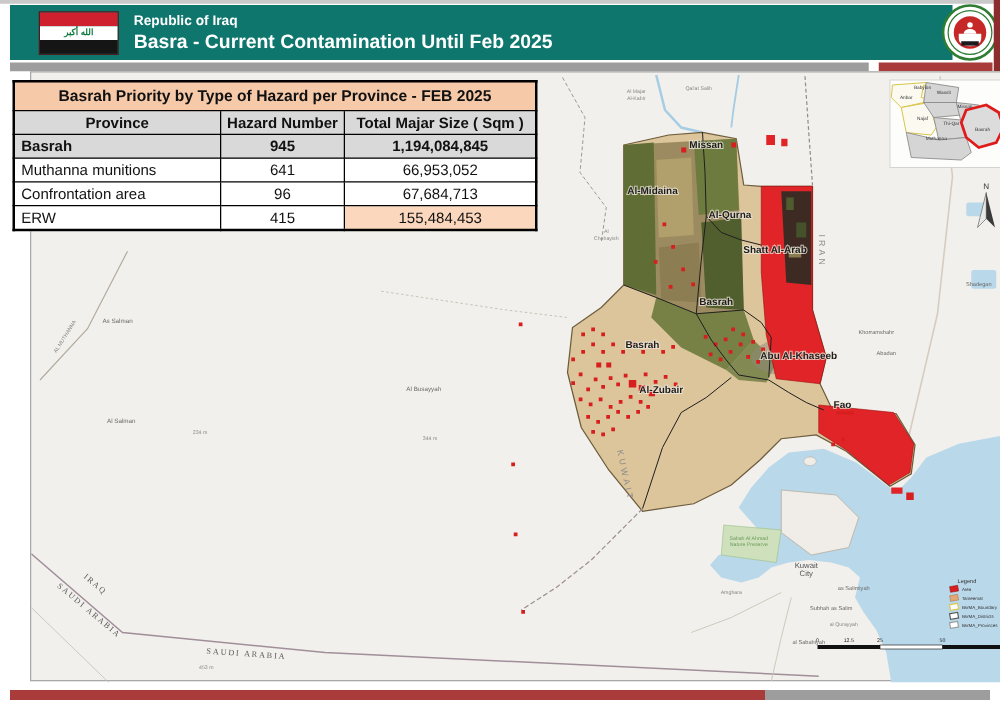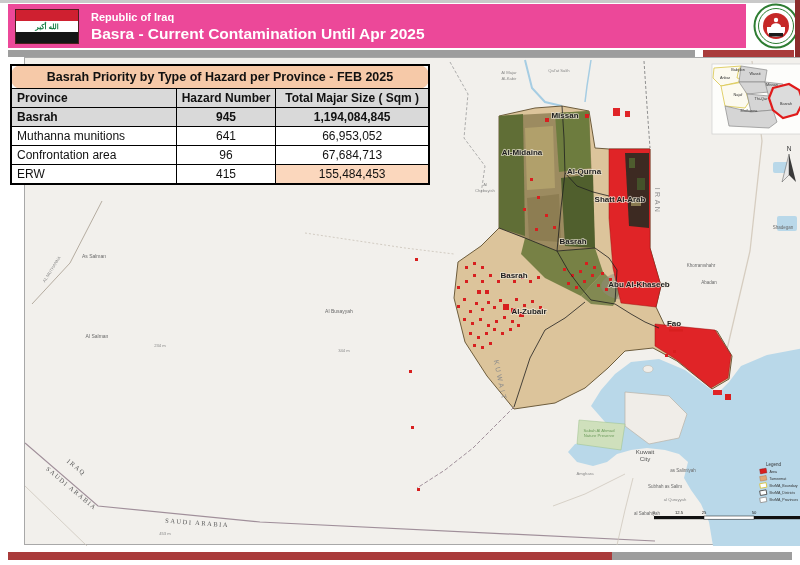--- a/index.html
+++ b/index.html
@@ -1,43 +1,43 @@
 <!DOCTYPE html>
 <html><head>
 <meta charset="utf-8">
 <style>
   html,body{margin:0;padding:0;background:#ffffff;width:800px;height:565px;overflow:hidden;
     font-family:"Liberation Sans",sans-serif;}
   #page{position:relative;width:800px;height:565px;background:#fff;}
   #topstrip{position:absolute;left:0;top:0;width:800px;height:3px;background:#c9c9c9;}
   
-  #banner{position:absolute;left:8px;top:4px;width:738px;height:44px;background:#ec4899;display:flex;align-items:center;}
+  #banner{position:absolute;left:8px;top:4px;width:738px;height:44px;background:#0f766e;display:flex;align-items:center;padding-left:16px;}
   #flag{width:62px;height:33px;margin-left:7px;border:1px solid #4d1d1d;display:flex;flex-direction:column;}
   #flag .fr{height:11px;background:#cf2030;}
   #flag .fw{height:11px;background:#ffffff;color:#0d7a3d;font-size:7px;line-height:11px;text-align:center;font-weight:bold;}
   #flag .fb{height:11px;background:#151515;}
   #banner-text{margin-left:12px;color:#fff;}
   #banner-country{font-size:11px;font-weight:bold;line-height:14px;}
   #banner-title{font-size:15.5px;font-weight:bold;line-height:19px;}
   #corner-stripe{position:absolute;right:0;top:0;width:5px;height:57px;background:#8c2c2c;}
   #subbar-gray{position:absolute;left:8px;top:50px;width:687px;height:7px;background:#9d9d9d;}
   #subbar-red{position:absolute;left:703px;top:50px;width:91px;height:7px;background:#a93b3b;}
   #logo{position:absolute;left:753px;top:3px;width:46px;height:46px;}
   
   #footer-red{position:absolute;left:8px;top:552px;width:604px;height:8px;background:#a93b3b;}
   #footer-gray{position:absolute;left:612px;top:552px;width:180px;height:8px;background:#9d9d9d;}
   
   #map{position:absolute;left:24px;top:57px;width:785px;height:488px;border:1px solid #a8a8a8;background:#f2f0ec;box-sizing:border-box;}
   
   #hazard-table{position:absolute;left:10px;top:64px;width:420px;border-collapse:collapse;
     border:2px solid #000;background:#fff;z-index:5;font-size:12px;color:#111;}
   #hazard-table td,#hazard-table th{border:1px solid #000;padding:1px 5px;height:16px;white-space:nowrap;}
-  #hazard-table .title-row td{background:#f6c9a8;text-align:center;font-weight:bold;font-size:12.5px;height:20px;border-radius:10px;}
+  #hazard-table .title-row td{background:#f6c9a8;text-align:center;font-weight:bold;font-size:12.5px;height:20px;}
   #hazard-table .head-row td{background:#d9d9d9;font-weight:bold;}
-  #hazard-table .head-row td:first-child{text-align:left;}
+  #hazard-table .head-row td:first-child{text-align:center;}
   #hazard-table .head-row td:nth-child(2),#hazard-table .head-row td:nth-child(3){text-align:center;}
   #hazard-table td.num{text-align:center;}
   #hazard-table tr.bold-row td{background:#d9d9d9;font-weight:bold;}
   #hazard-table td.peach{background:#fbd7bd;}
   #hazard-table col.c1{width:170px;} #hazard-table col.c2{width:96px;} #hazard-table col.c3{width:154px;}
   
   .ml{font-family:"Liberation Sans",sans-serif;text-anchor:middle;}
   .dist{font-size:8px;fill:#1d1d1d;font-weight:600;paint-order:stroke;stroke:rgba(240,234,220,.75);stroke-width:1.6px;}
   .town{font-size:5px;fill:#6a6a6a;}
   .town6{font-size:6.2px;fill:#555;}
@@ -59,21 +59,21 @@
   <div id="topstrip"></div>
 
   <div id="banner">
     <div id="flag">
       <div class="fr"></div>
       <div class="fw">الله أكبر</div>
       <div class="fb"></div>
     </div>
     <div id="banner-text">
       <div id="banner-country">Republic of Iraq</div>
-      <div id="banner-title">Basra - Current Contamination Until Apr 2025</div>
+      <div id="banner-title">Basra - Current Contamination Until Feb 2025</div>
     </div>
   </div>
 
   <svg id="logo" viewBox="0 0 46 46">
     <circle cx="23" cy="23" r="21.5" fill="#ffffff" stroke="#2e7d32" stroke-width="2"></circle>
     <circle cx="23" cy="23" r="17.5" fill="#ffffff" stroke="#2e7d32" stroke-width="1"></circle>
     <circle cx="23" cy="23" r="13" fill="#c62828"></circle>
     <path d="M23,12 a11,11 0 0 1 11,11 l-22,0 a11,11 0 0 1 11,-11 z" fill="#c62828"></path>
     <path d="M14,24 h18 v4 a9,6 0 0 1 -18,0 z" fill="#ffffff"></path>
     <path d="M18,24 c0,-5 10,-5 10,0 z" fill="#ffffff"></path>

